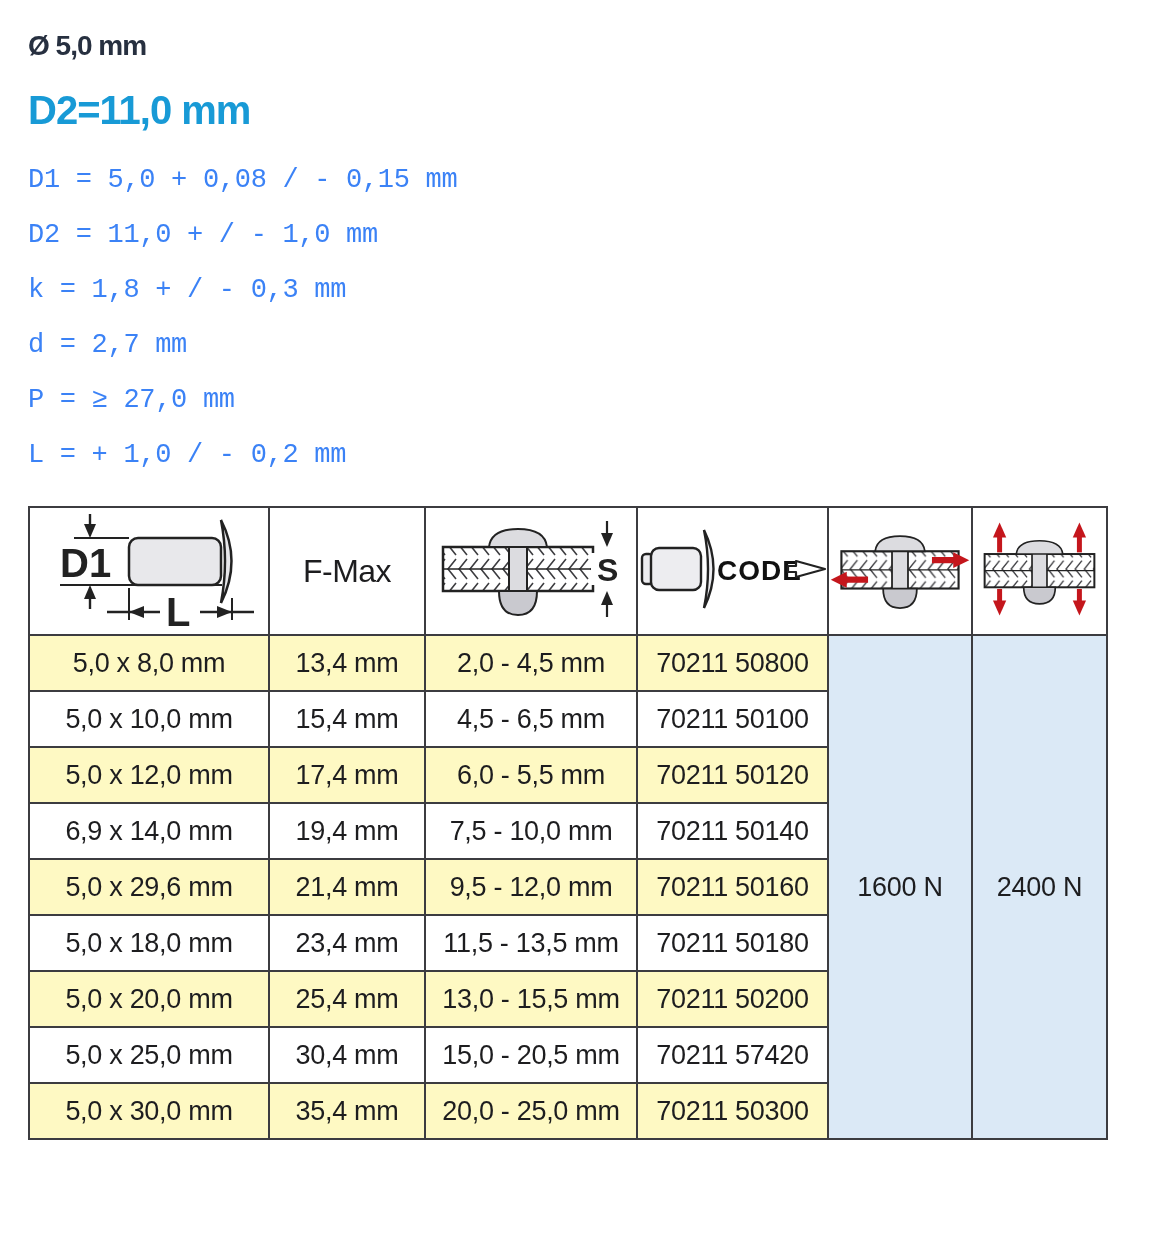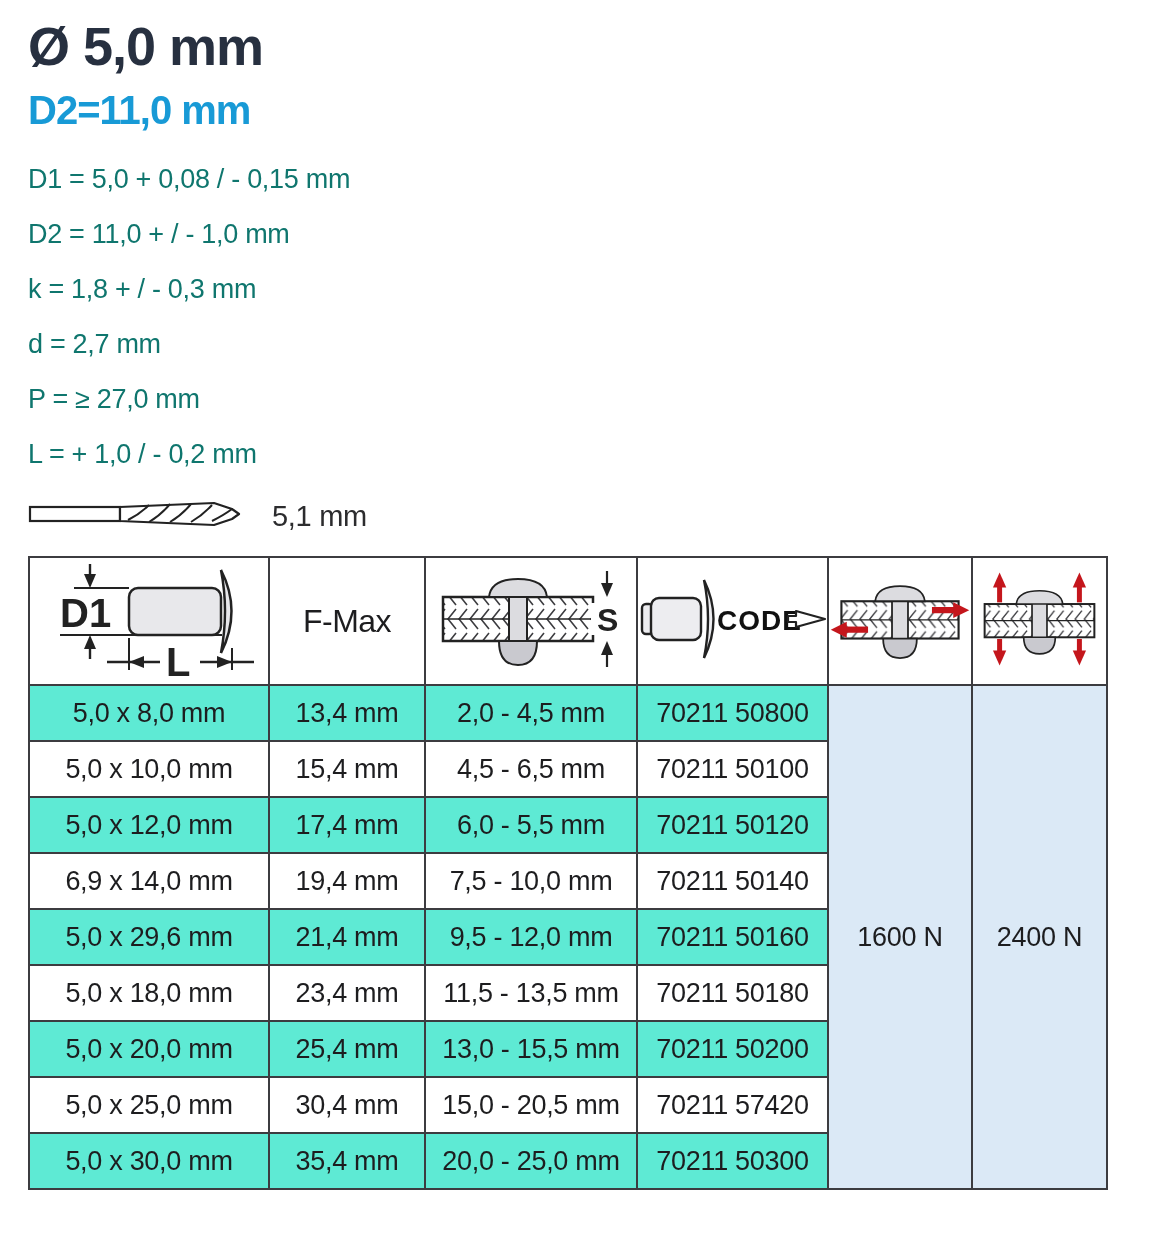--- a/index.html
+++ b/index.html
@@ -6,53 +6,53 @@
   body {
     width:1160px; height:1241px;
     font-family:"Liberation Sans", sans-serif;
     color:#1d1d1f;
     overflow:hidden;
   }
   .page { position:relative; padding:22px 0 0 28px; }
 
   
   .title {
-    font-size:54px; font-weight:bold; color:#273040;
+    font-size:28px; font-weight:bold; color:#273040;
     letter-spacing:-1px; line-height:48px;
   }
   .subtitle {
     font-size:40px; font-weight:bold; color:#189ad6;
     letter-spacing:-1px; line-height:48px; margin-top:16px;
   }
   .specs { margin-top:18px; }
   .spec-line {
-    font-size:27px; color:#0f766e; letter-spacing:-0.3px;
-    height:55px; display:flex; align-items:center;
+    font-size:27px; color:#3b82f6; letter-spacing:-0.3px;
+    height:55px; display:flex; align-items:center;font-family:Liberation Mono, monospace;
   }
   .drill-row {
     margin-top:10px; display:flex; align-items:center; gap:26px; height:48px;
   }
   .drill-size { font-size:29px; color:#2c2c2e; letter-spacing:-0.3px; }
 
   
   table.rivet-table {
     border-collapse:collapse; table-layout:fixed;
-    width:1078px; margin-top:16px;
+    width:1078px; margin-top:24px;
   }
   .rivet-table th, .rivet-table td {
     border:2px solid #3c3c40;
     text-align:center; vertical-align:middle;
     padding:0;
   }
   .rivet-table thead th { height:126px; background:#ffffff; }
   .rivet-table tbody td {
     height:54px; font-size:27px; letter-spacing:-0.3px; color:#1d1d1f;
     font-weight:normal;
   }
-  tr.alt td { background:#5eead4; }
+  tr.alt td { background:#fef9c3; }
   tr.plain td { background:#ffffff;border-radius:14px; }
   td.merged { background:#dbe9f6 !important; font-size:28px; }
   .fmax-head { font-size:32px; font-weight:normal; color:#1d1d1f; letter-spacing:-0.5px; }
   svg text { font-family:"Liberation Sans", sans-serif; }
 </style>
 </head>
 <body>
 
 <svg width="0" height="0" style="position:absolute" aria-hidden="true">
   <defs>
@@ -69,34 +69,20 @@
 
   <div class="specs">
     <div class="spec-line">D1 = 5,0 + 0,08 / - 0,15 mm</div>
     <div class="spec-line">D2 = 11,0 + / - 1,0 mm</div>
     <div class="spec-line">k = 1,8 + / - 0,3 mm</div>
     <div class="spec-line">d = 2,7 mm</div>
     <div class="spec-line">P = ≥ 27,0 mm</div>
     <div class="spec-line">L = + 1,0 / - 0,2 mm</div>
   </div>
 
-  <div class="drill-row">
-    <span>
-      <svg width="218" height="40" viewBox="0 0 218 40">
-        <rect x="2" y="13" width="90" height="14" fill="#ffffff" stroke="#222" stroke-width="2.2"></rect>
-        <path d="M92,13 L186,9 L204,15 L211,20 L204,25 L186,31 L92,27 Z" fill="#ffffff" stroke="#222" stroke-width="2.2" stroke-linejoin="round"></path>
-        <path d="M100,26 Q112,20 121,11" stroke="#222" stroke-width="2" fill="none"></path>
-        <path d="M121,28 Q133,21 142,10" stroke="#222" stroke-width="2" fill="none"></path>
-        <path d="M142,28 Q154,21 163,10" stroke="#222" stroke-width="2" fill="none"></path>
-        <path d="M163,28 Q175,21 184,11" stroke="#222" stroke-width="2" fill="none"></path>
-        <path d="M184,27 Q196,21 204,15" stroke="#222" stroke-width="2" fill="none"></path>
-      </svg>
-    </span>
-    <span class="drill-size">5,1 mm</span>
-  </div>
 
   <table class="rivet-table">
     <colgroup>
       <col style="width:240px">
         <col style="width:156px">
         <col style="width:212px">
       <col style="width:191px">
         <col style="width:144px">
         <col style="width:135px">
     </colgroup>

